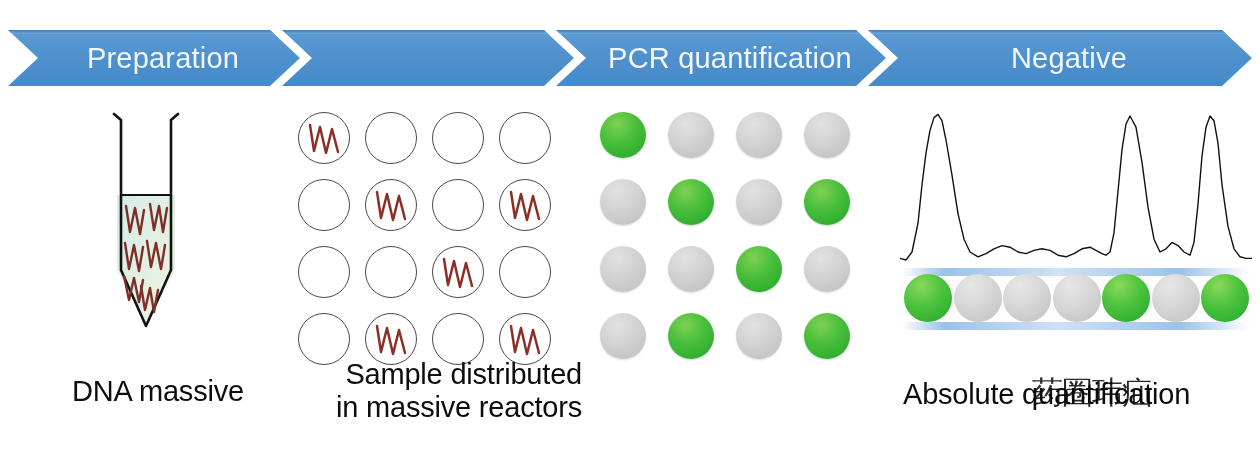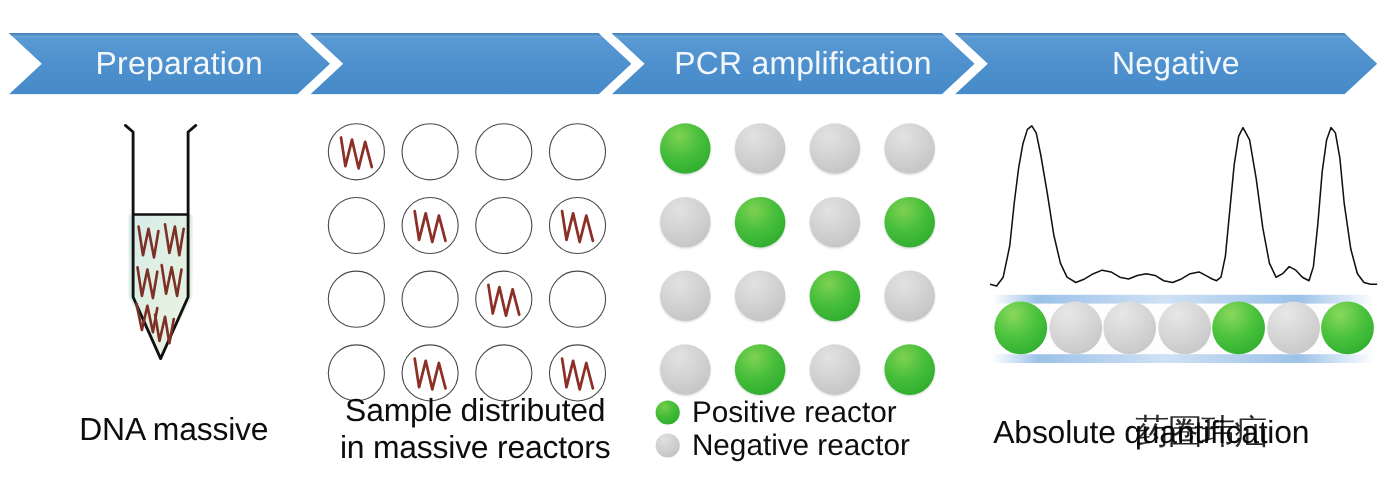--- a/index.html
+++ b/index.html
@@ -75,21 +75,21 @@
   .bead.neg{
     background:radial-gradient(circle at 36% 24%, #e7e7e7 0%, #d6d6d6 46%, #c0c0c0 100%);
   }
 
   
   .cap-txt{
     position:absolute;color:#0d0d0d;font-size:29px;line-height:33px;
     white-space:pre-line;letter-spacing:-.2px;
   }
   #cap1{left:58px;top:375px;width:200px;text-align:center;}
-  #cap2{left:282px;top:358px;width:300px;text-align:center;}
+  #cap2{left:282px;top:358px;width:300px;text-align:right;}
   #cap4{left:903px;top:378px;text-align:right;}
 
   
   #legend{position:absolute;left:596px;top:360px;}
   .lg-row{display:flex;align-items:center;height:30px;}
   .lg-dot{width:22px;height:22px;border-radius:50%;margin-right:11px;flex:0 0 auto;}
   .lg-dot.pos{background:radial-gradient(circle at 36% 26%, #72cd4c 0%, #41bb35 48%, #22a328 100%);}
   .lg-dot.neg{background:radial-gradient(circle at 36% 26%, #e0e0e0 0%, #cfcfcf 48%, #bcbcbc 100%);}
   .lg-txt{font-size:27px;color:#0d0d0d;line-height:1;}
 
@@ -108,21 +108,21 @@
   <div class="banner">
     <div class="chev" style="left:8px;width:292px;">
       <span class="tophl"></span>
       <span class="cap">Preparation</span>
     </div>
     <div class="chev" style="left:282px;width:292px;">
       <span class="tophl"></span>
     </div>
     <div class="chev" style="left:556px;width:330px;">
       <span class="tophl"></span>
-      <span class="cap">PCR amplification</span>
+      <span class="cap">PCR quantification</span>
     </div>
     <div class="chev" style="left:868px;width:384px;">
       <span class="tophl"></span>
       <span class="cap">Negative</span>
     </div>
   </div>
 
   <svg id="tube" viewBox="0 0 76 222">
     <defs>
       <linearGradient id="liq" x1="0" y1="0" x2="1" y2="1">
@@ -207,30 +207,20 @@
       <div class="dot neg" style="left: 0px; top: 134px;"></div>
       <div class="dot neg" style="left: 68px; top: 134px;"></div>
       <div class="dot pos" style="left: 136px; top: 134px;"></div>
       <div class="dot neg" style="left: 204px; top: 134px;"></div>
       <div class="dot neg" style="left: 0px; top: 201px;"></div>
       <div class="dot pos" style="left: 68px; top: 201px;"></div>
       <div class="dot neg" style="left: 136px; top: 201px;"></div>
       <div class="dot pos" style="left: 204px; top: 201px;"></div>
     </div>
 
-  <div id="legend">
-    <div class="lg-row">
-      <span class="lg-dot pos"></span>
-      <span class="lg-txt">Positive reactor</span>
-    </div>
-    <div class="lg-row">
-      <span class="lg-dot neg"></span>
-      <span class="lg-txt">Negative reactor</span>
-    </div>
-  </div>
 
   <div id="readout">
     <svg id="trace" width="352" height="160" viewBox="0 0 352 100" preserveAspectRatio="none">
       <polyline id="trace-path" fill="none" stroke="#111" stroke-width="1.4" vector-effect="non-scaling-stroke" stroke-linejoin="round" stroke-linecap="round" points="0,94 6,95 12,90 18,72 22,48 26,28 30,14 34,6 38,4 42,8 46,20 52,42 58,66 64,82 70,90 78,93 86,91 94,88 102,86 110,87 118,90 126,91 134,89 142,88 150,89 158,92 166,93 174,91 182,88 190,87 196,89 202,91 206,92 210,90 214,78 218,52 222,26 226,10 230,5 236,12 242,34 248,62 254,82 260,90 266,88 272,84 278,86 284,90 290,92 294,84 298,60 302,30 306,12 310,5 314,8 318,22 322,48 328,74 334,88 340,93 346,94 352,94"></polyline>
     </svg>
     <div class="channel">
       <div class="chan-fill"></div>
       <div class="rail top"></div>
       <div class="rail bot"></div>
       <div id="beads">

